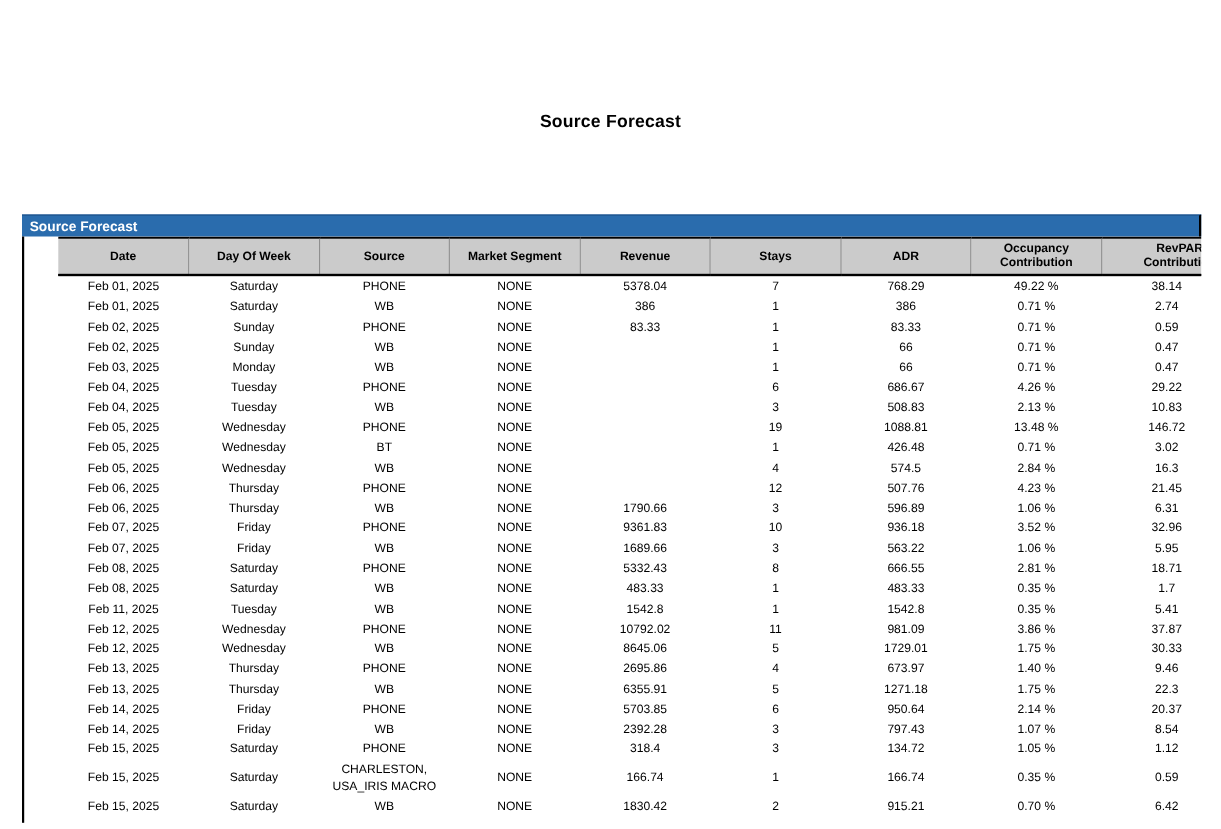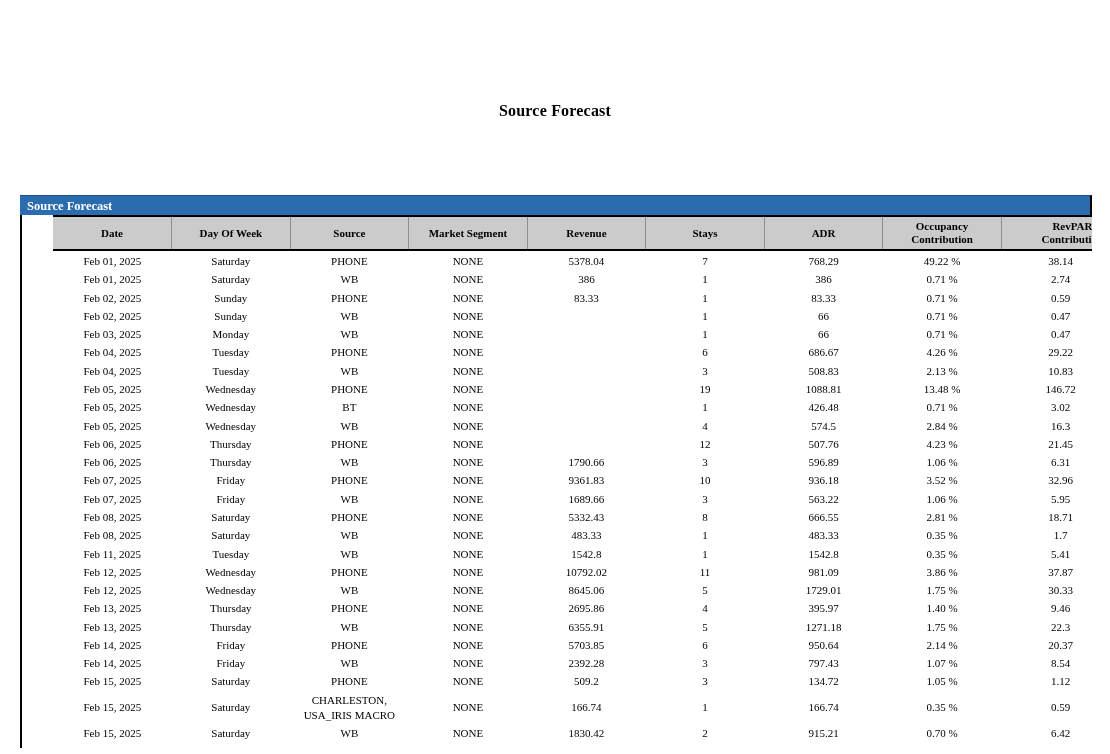--- a/index.html
+++ b/index.html
@@ -2,21 +2,21 @@
 <html><head>
 <meta charset="utf-8">
 <style>
   * { margin:0; padding:0; box-sizing:border-box; }
   html,body { background:#ffffff; }
   .page {
     position:relative;
     width:1110px; height:754px;
     background:#ffffff;
     overflow:hidden;
-    font-family:Liberation Serif, serif;
+    font-family:Liberation Sans, sans-serif;
     color:#000;
   }
   .report-title {
     position:absolute;
     top:102px; left:0; width:1110px;
     text-align:center;
     font-size:16px; font-weight:bold;
     letter-spacing:0.2px;
   }
   .band-and-table {
@@ -307,21 +307,21 @@
               <td>1.75 %</td>
               <td>30.33</td>
             </tr>
             <tr>
               <td>Feb 13, 2025</td>
               <td>Thursday</td>
               <td>PHONE</td>
               <td>NONE</td>
               <td>2695.86</td>
               <td>4</td>
-              <td>395.97</td>
+              <td>673.97</td>
               <td>1.40 %</td>
               <td>9.46</td>
             </tr>
             <tr>
               <td>Feb 13, 2025</td>
               <td>Thursday</td>
               <td>WB</td>
               <td>NONE</td>
               <td>6355.91</td>
               <td>5</td>
@@ -349,21 +349,21 @@
               <td>3</td>
               <td>797.43</td>
               <td>1.07 %</td>
               <td>8.54</td>
             </tr>
             <tr>
               <td>Feb 15, 2025</td>
               <td>Saturday</td>
               <td>PHONE</td>
               <td>NONE</td>
-              <td>509.2</td>
+              <td>318.4</td>
               <td>3</td>
               <td>134.72</td>
               <td>1.05 %</td>
               <td>1.12</td>
             </tr>
             <tr>
               <td>Feb 15, 2025</td>
               <td>Saturday</td>
               <td>CHARLESTON,
 USA_IRIS MACRO</td>

